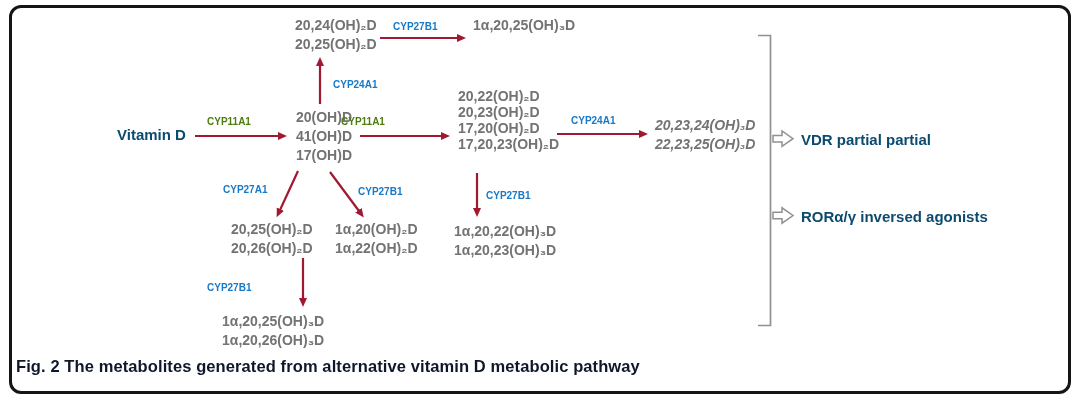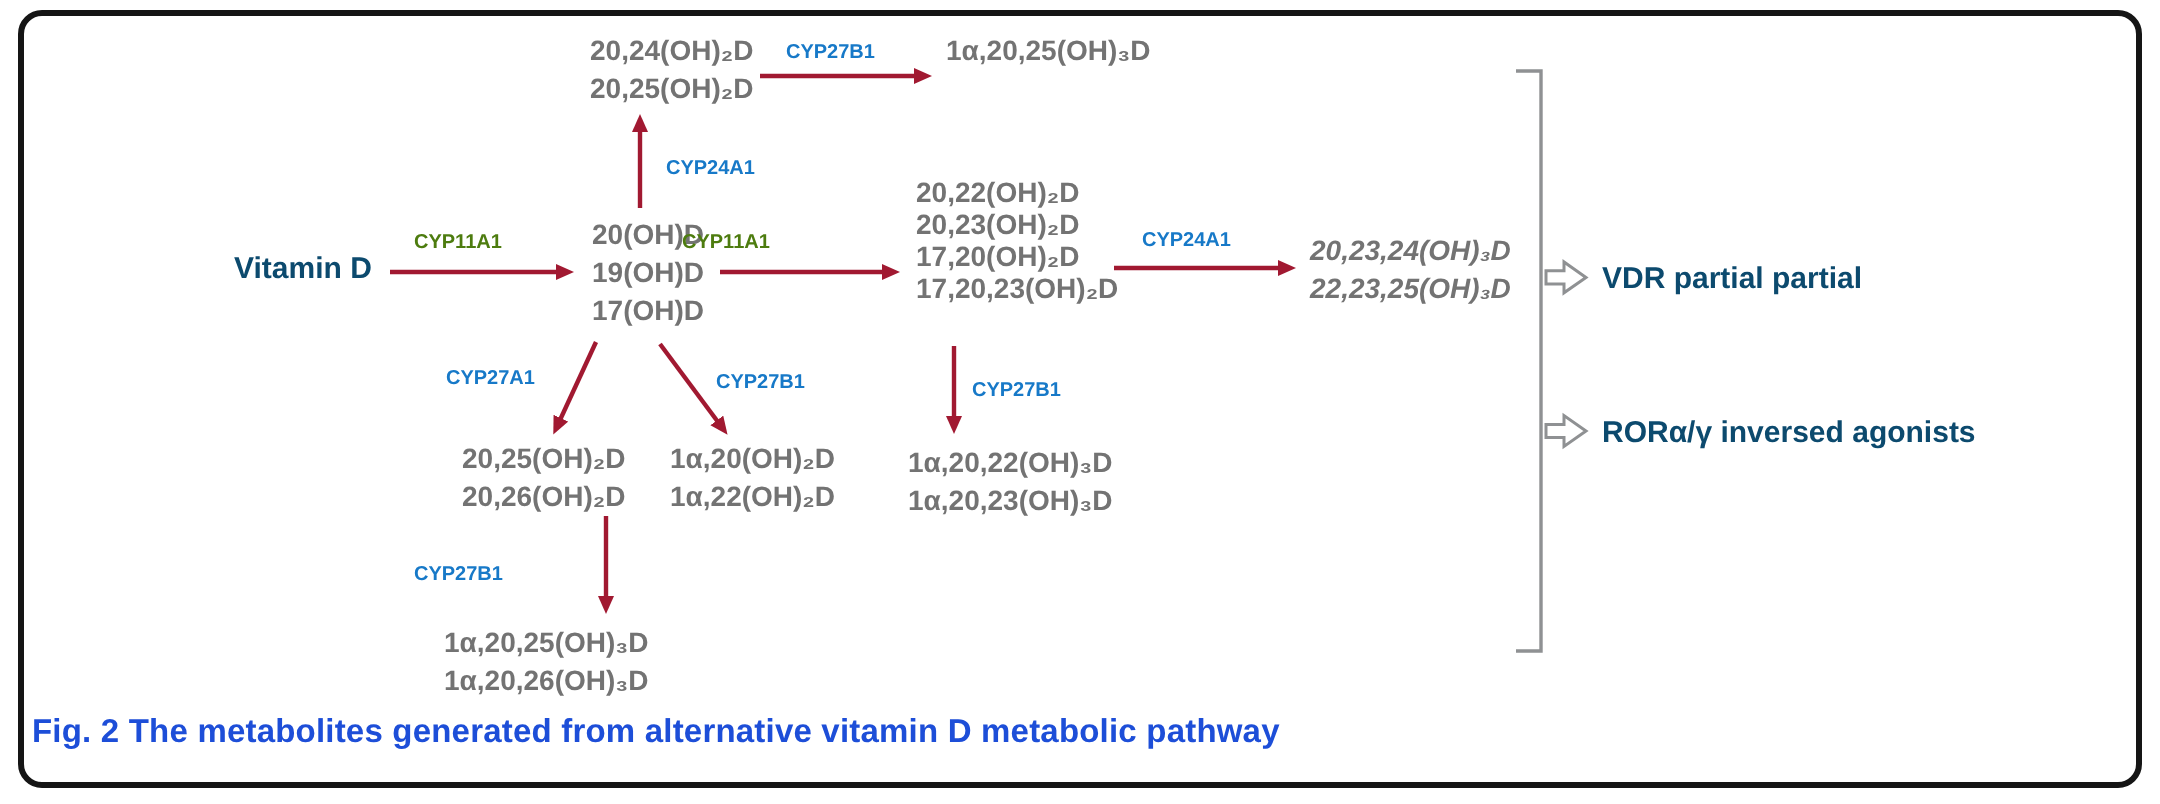--- a/index.html
+++ b/index.html
@@ -21,21 +21,21 @@
   .enzyme{
     position:absolute;font-weight:700;font-size:10px;line-height:13px;white-space:nowrap;
   }
   .enzyme.blue{color:#1779C8;}
   .enzyme.orange{color:#4d7c0f;}
   .bigtext{
     position:absolute;font-weight:700;font-size:15px;line-height:18px;color:#0c4a6e;white-space:nowrap;
   }
   .caption{
     position:absolute;left:16px;top:357px;font-weight:700;font-size:16.5px;
-    color:#1d4ed8;white-space:nowrap;letter-spacing:0.1px;
+    color:#0f172a;white-space:nowrap;letter-spacing:0.1px;
   }
 </style>
 </head>
 <body>
 
 <div class="stage">
 
   <div class="frame"></div>
 
   <svg class="overlay" viewBox="0 0 1080 402" xmlns="http://www.w3.org/2000/svg">
@@ -57,21 +57,21 @@
     </g>
     <path d="M758,35.5 L770.5,35.5 L770.5,325.5 L758,325.5" fill="none" stroke="#8F9193" stroke-width="1.7"></path>
     <path d="M773,135.4 L782,135.4 L782,131 L793,138.7 L782,146.4 L782,142 L773,142 Z" fill="#ffffff" stroke="#8F9193" stroke-width="1.5"></path>
     <path d="M773,212.2 L782,212.2 L782,207.8 L793,215.5 L782,223.2 L782,218.8 L773,218.8 Z" fill="#ffffff" stroke="#8F9193" stroke-width="1.5"></path>
   </svg>
 
   <div class="bigtext" style="left:117px;top:126px;">Vitamin D</div>
 
   <div class="node" style="left:296px;top:108px;">
     <div>20(OH)D</div>
-    <div>19(OH)D</div>
+    <div>41(OH)D</div>
     <div>17(OH)D</div>
   </div>
 
   <div class="node" style="left:295px;top:16px;">
     <div>20,24(OH)₂D</div>
     <div>20,25(OH)₂D</div>
   </div>
 
   <div class="node" style="left:473px;top:16px;">
     <div>1α,20,25(OH)₃D</div>

